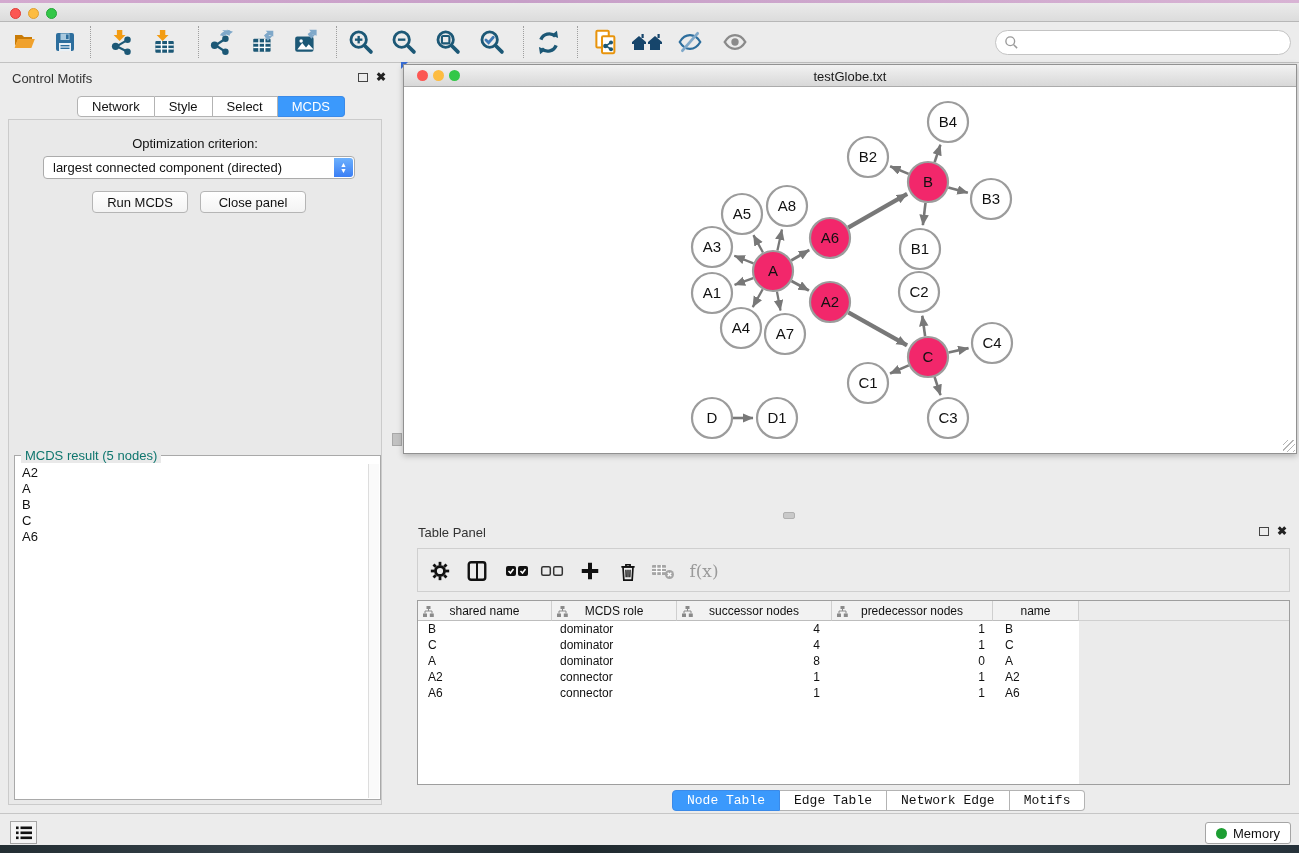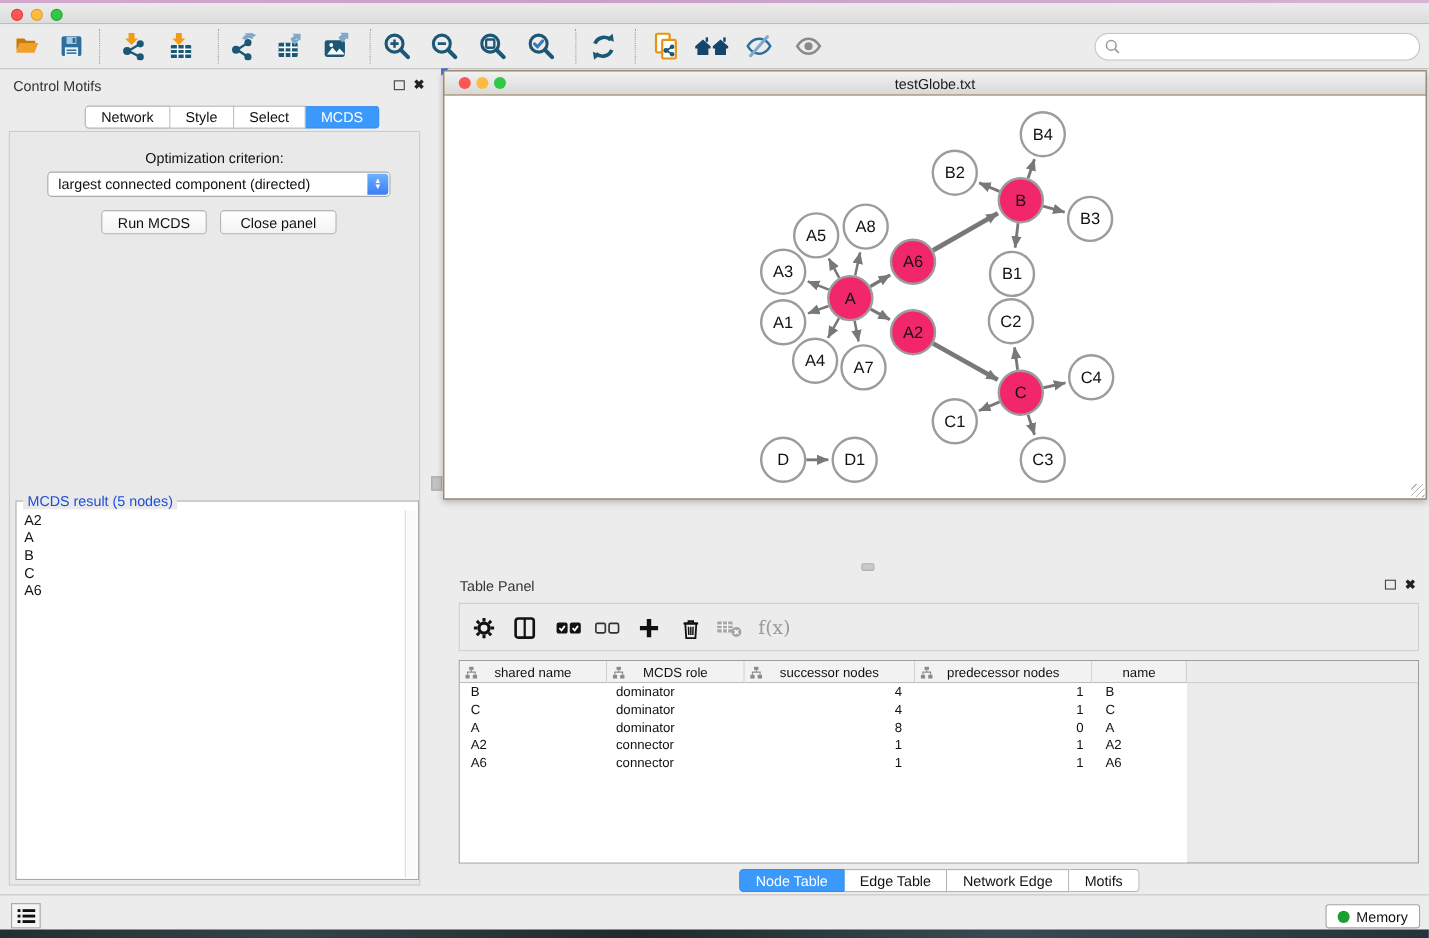--- a/index.html
+++ b/index.html
@@ -48,21 +48,21 @@
   #criterion { left:43px; top:156px; width:312px; height:23px; background:#fff; border:1px solid #ababab; border-radius:4px;
       font-size:13px; color:#111; display:flex; align-items:center; padding-left:9px; }
   #criterion .stepper { position:absolute; right:1px; top:1px; bottom:1px; width:19px; border-radius:0 3px 3px 0;
       background:linear-gradient(#6db1fd,#3a7ef5); display:flex; flex-direction:column; align-items:center; justify-content:center; }
   #criterion .stepper span { color:#fff; font-size:7px; line-height:6px; }
   .cbtn { position:absolute; top:191px; height:22px; background:linear-gradient(#ffffff,#f3f3f3); border:1px solid #b5b5b5;
       border-radius:4px; font-size:13px; color:#111; display:flex; align-items:center; justify-content:center; }
   #run-btn { left:92px; width:96px; } #closep-btn { left:200px; width:106px; }
 
   #result-box { left:14px; top:455px; width:367px; height:345px; border:1px solid #a9a9a9; background:#fff; }
-  #result-title { position:absolute; left:6px; top:-8px; background:#e9e9e9; padding:0 4px; font-size:13px; color:#1d4ed8; }
+  #result-title { position:absolute; left:6px; top:-8px; background:#e9e9e9; padding:0 4px; font-size:13px; color:#0f766e; }
   #result-list { position:absolute; left:1px; top:8px; right:12px; bottom:1px; background:#fff; }
   .list-item { font-size:13px; color:#111; padding:1px 0 1px 6px; height:16px; }
   #result-scroll { position:absolute; top:8px; right:1px; width:11px; bottom:1px; background:#fafafa; border-left:1px solid #ddd; }
 
   
   #v-splitter-thumb { left:392px; top:433px; width:10px; height:13px; background:#c2c2c2; border:1px solid #a8a8a8; }
 
   
   #net-window { left:403px; top:64px; width:894px; height:390px; background:#a16207; border:1px solid #919191;
       box-shadow:0 2px 6px rgba(0,0,0,.25);text-decoration:underline; }
@@ -91,21 +91,21 @@
   #node-table { left:417px; top:600px; width:873px; height:185px; background:#ebebeb; border:1px solid #9e9e9e; }
   #nt-header { position:absolute; left:0; top:0; height:20px; display:flex; }
   .th { background:#f2f2f2; border-right:1px solid #cfcfcf; border-bottom:1px solid #bdbdbd; height:20px;
       display:flex; align-items:center; justify-content:center; font-size:12px; color:#111; position:relative; }
   .th .hicon { position:absolute; left:5px; top:5px; }
   .th.filler { border-right:none; background:#ececec; border-bottom:1px solid #cfcfcf; }
   #nt-body { position:absolute; left:0; top:20px; bottom:0; background:#fff; }
   .tr { display:flex; height:16px; }
   .td { font-size:12px; color:#111; height:16px; line-height:16px; white-space:nowrap; overflow:hidden; }
 
-  #tp-tabs { left:672px; top:790px; height:22px; display:flex; }
+  #tp-tabs { left:672px; top:790px; height:22px; display:flex;font-family:Liberation Mono, monospace; }
 
   
   #statusbar-sep { left:0; top:813px; width:1299px; height:1px; background:#c6c6c6; }
   #list-btn { left:10px; top:821px; width:27px; height:23px; background:#f4f4f4; border:1px solid #a5a5a5;
       display:flex; align-items:center; justify-content:center; }
   #memory-btn { left:1205px; top:822px; width:86px; height:22px; background:#fff; border:1px solid #a5a5a5; border-radius:3px;
       display:flex; align-items:center; justify-content:center; gap:6px; font-size:13px; color:#111; }
   #memory-dot { width:11px; height:11px; border-radius:50%; background:#1d9e33; }
 
   svg text { font-family:"Liberation Sans", sans-serif; }

